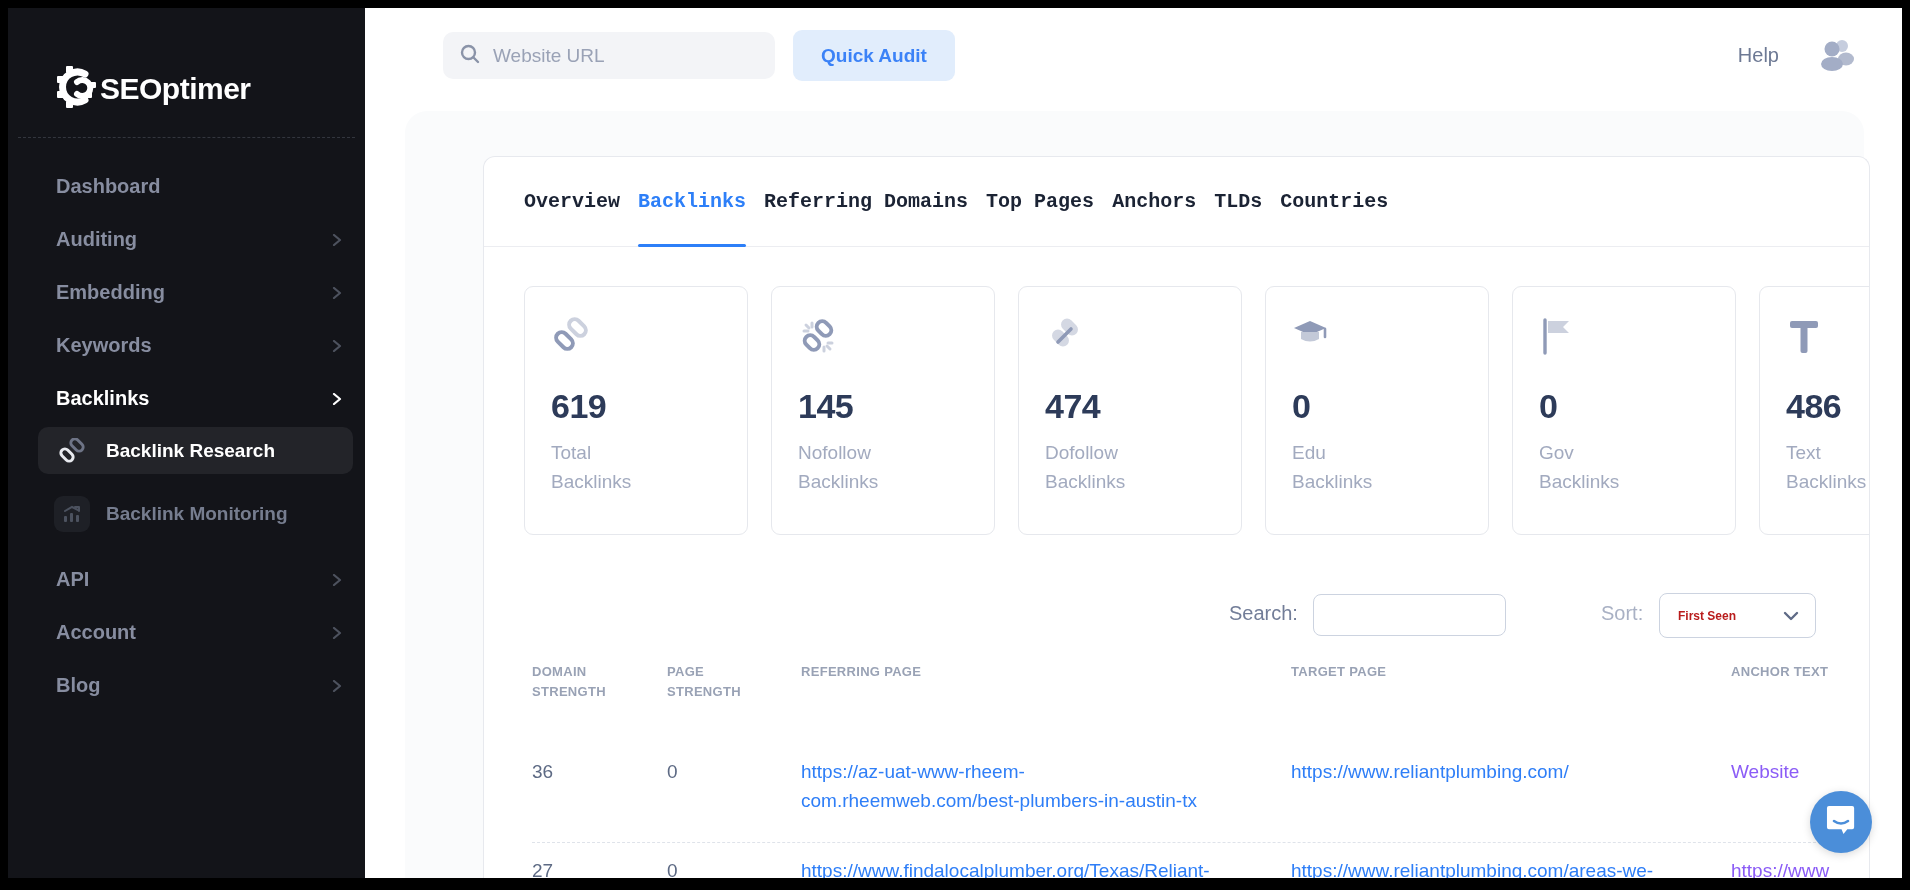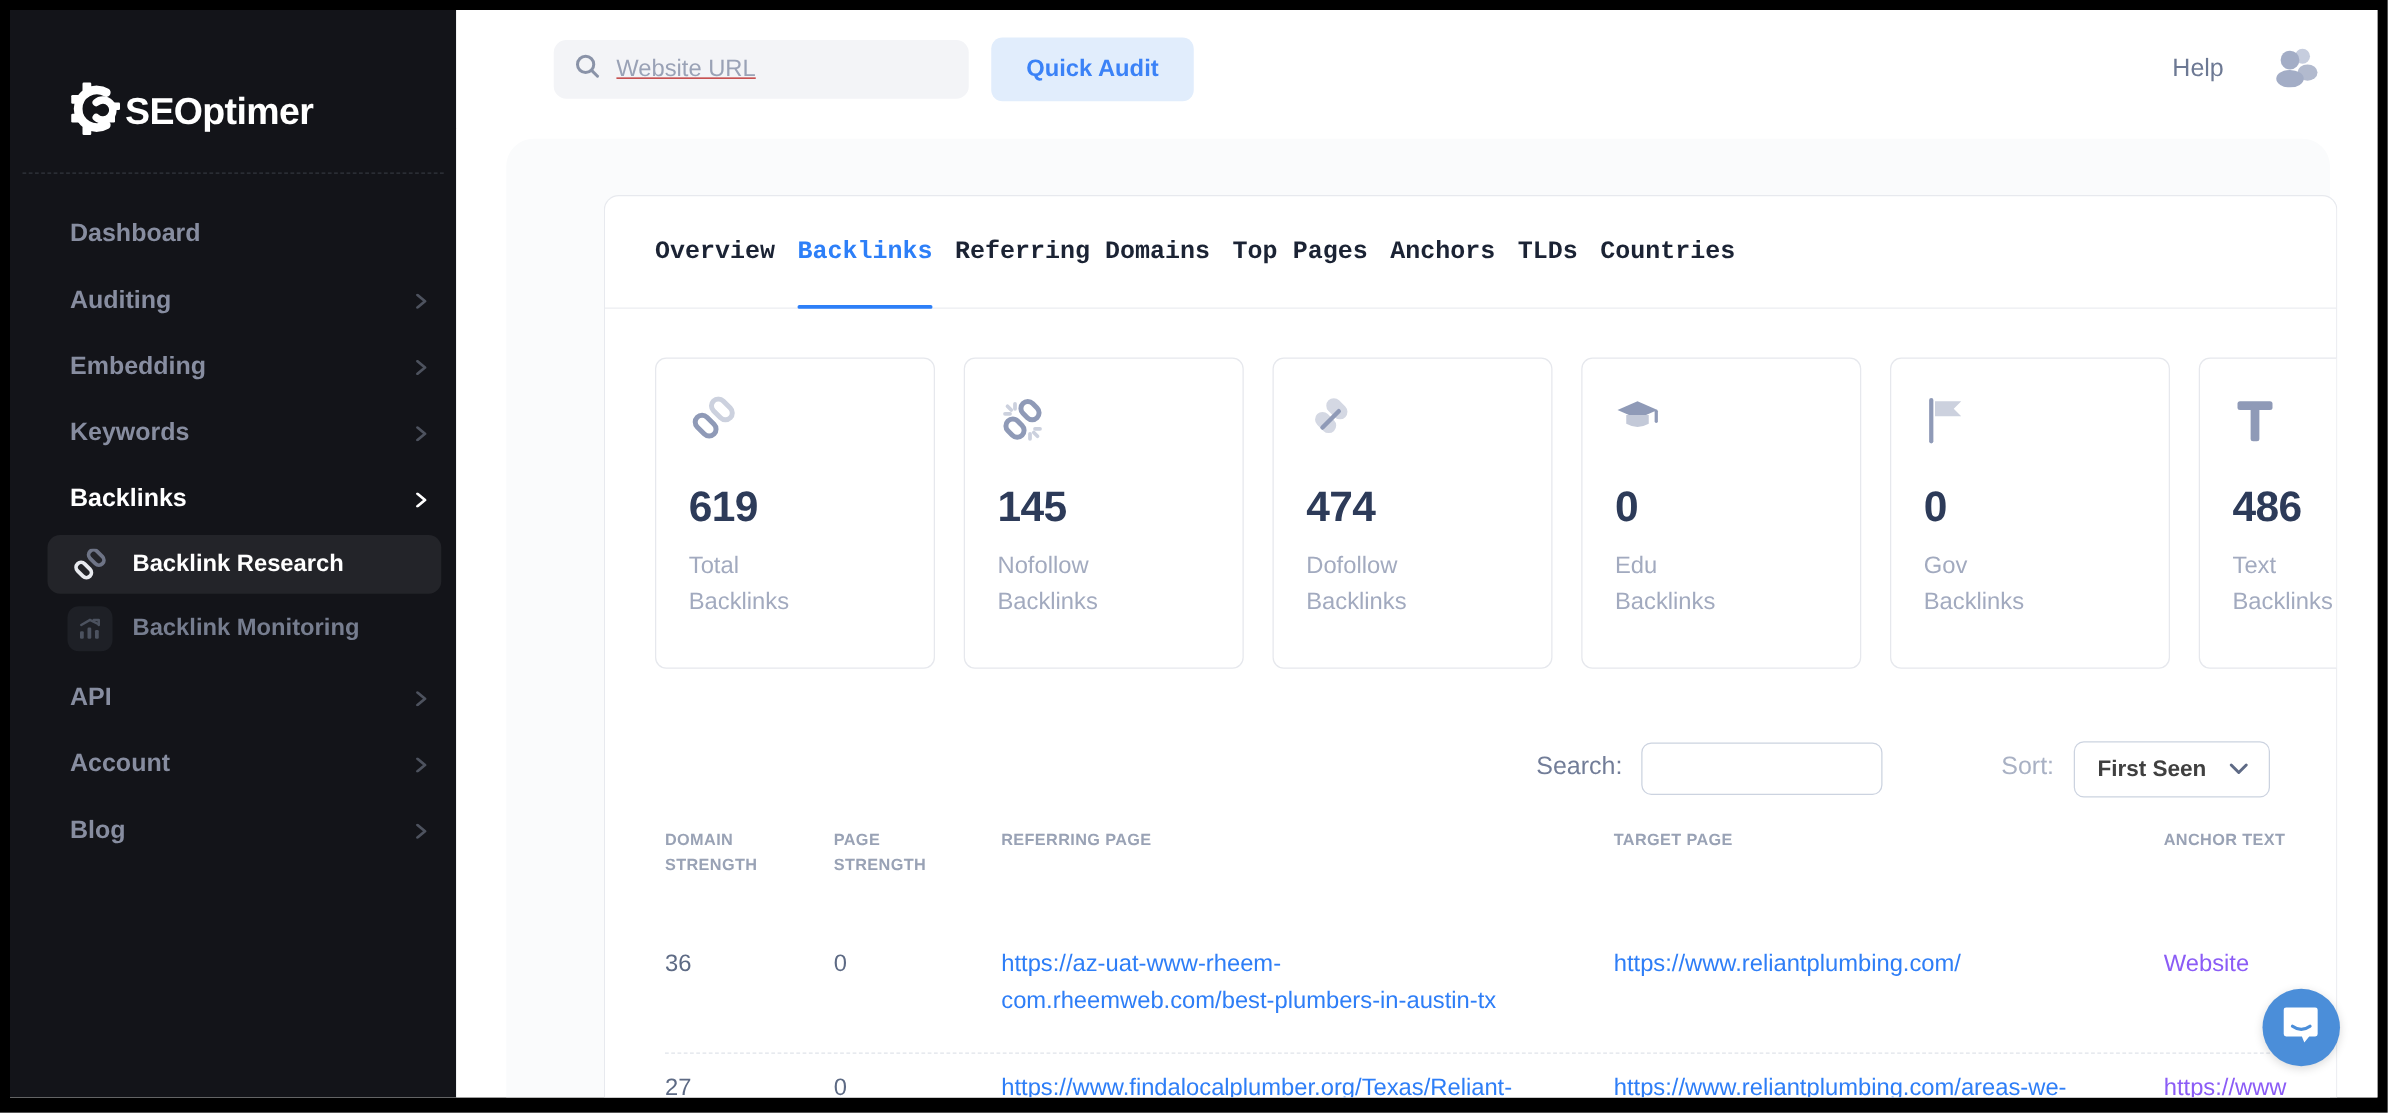--- a/index.html
+++ b/index.html
@@ -11,29 +11,29 @@
   .logo-row { display:flex; align-items:center; padding:22px 0 0 48px;margin-top:35px; }
   .logo-text { color:#fff; font-size:30px; font-weight:700; letter-spacing:-0.5px; }
   .side-divider { border-top:1px dashed #33363e; margin:24px 10px 0 10px; }
   nav { margin-top:22px; }
   .nav-item { display:flex; align-items:center; height:53px; padding:0 22px 0 48px; font-size:20px; font-weight:700; color:#878da0; cursor:pointer; }
   .nav-item .lbl { flex:1; }
   .nav-item.active-parent { color:#ffffff; }
   .chev { width:12px; height:12px; flex:none; }
   .chev svg { display:block; }
   .submenu { margin:2px 0 6px 0; }
-  .sub-item { display:flex; align-items:center; gap:16px; height:47px; margin:0 12px 4px 30px; padding:0 16px; border-radius:10px; font-size:19px; font-weight:700; color:#767d8f; cursor:pointer; }
+  .sub-item { display:flex; align-items:center; gap:16px; height:47px; margin:0 12px 16px 30px; padding:0 16px; border-radius:10px; font-size:19px; font-weight:700; color:#767d8f; cursor:pointer; }
   .sub-item.selected { background:#232429; color:#fff; }
   .sub-icon-box { width:36px; height:36px; border-radius:9px; background:#1e2026; display:flex; align-items:center; justify-content:center; flex:none; }
   .sub-item.selected .sub-icon-box { background:transparent; }
 
   
   #topbar { position:absolute; left:357px; top:0; width:1537px; height:95px; background:#fff; display:flex; align-items:center; }
   .search-box { margin-left:78px; width:332px; height:47px; background:#f3f4f7; border-radius:10px; display:flex; align-items:center; padding:0 16px; gap:12px; }
-  .search-box input { border:none; outline:none; background:transparent; font-size:19px; color:#b91c1c; width:100%; font-family:"Liberation Sans", sans-serif;text-decoration:underline; }
+  .search-box input { border:none; outline:none; background:transparent; font-size:19px; color:#b91c1c; width:100%; font-family:"Liberation Sans", sans-serif; }
   .search-box input::placeholder { color:#9aa2b6; }
   .quick-audit { margin-left:18px; height:51px; padding:0 28px; background:#e1edfc; color:#3b82f7; border:none; border-radius:9px; font-size:19px; font-weight:700; cursor:pointer; font-family:"Liberation Sans", sans-serif; }
   .topbar-right { margin-left:auto; display:flex; align-items:center; gap:38px; padding-right:45px; }
   .help-link { font-size:20px; color:#6d7994; cursor:pointer; }
 
   
   #main { position:absolute; left:357px; top:95px; width:1537px; height:775px; background:#fff; }
   #container { position:absolute; left:40px; right:38px; top:8px; bottom:0; background:#fafbfc; border-radius:22px 22px 0 0; }
   #panel { position:absolute; left:78px; top:45px; width:1387px; bottom:0; background:#fff; border:1px solid #e7e9ee; border-bottom:none; border-radius:12px 12px 0 0; overflow:hidden; }
 
@@ -50,21 +50,21 @@
   .card-value { margin-top:26px; font-size:34px; font-weight:700; color:#2d3b59; letter-spacing:-0.5px; }
   .card-label { margin-top:12px; font-size:19px; color:#a2aabf; line-height:1.55; }
   .card-label span { display:block; }
 
   
   .controls { position:absolute; top:437px; left:0; width:1387px; height:44px; }
   .search-label { position:absolute; left:745px; top:8px; font-size:20px; color:#727d98; }
   .table-search { position:absolute; left:829px; top:0; width:193px; height:42px; border:1px solid #ccd3e0; border-radius:8px; background:#fff; outline:none; font-size:18px; padding:0 12px; color:#32405e; font-family:"Liberation Sans", sans-serif; }
   .sort-label { position:absolute; left:1117px; top:8px; font-size:20px; color:#a9b1c4; }
   .sort-select { position:absolute; left:1175px; top:-1px; width:157px; height:45px; border:1px solid #ccd3e0; border-radius:8px; background:#fff; display:flex; align-items:center; justify-content:space-between; padding:0 16px 0 18px; cursor:pointer; }
-  .sort-value { font-size:18px; font-weight:700; color:#404040; }
+  .sort-value { font-size:12px; font-weight:700; color:#b91c1c; }
 
   
   .bl-table { position:absolute; top:505px; left:0; width:1387px; }
   .t-grid { display:grid; grid-template-columns:135px 134px 490px 440px 139px; padding-left:48px; }
   .th { font-size:13px; font-weight:700; color:#99a2b5; text-transform:uppercase; letter-spacing:0.3px; line-height:1.5; }
   .th.narrow { max-width:95px; }
   .th.nowrap, .cell.nowrap { white-space:nowrap; overflow:visible; }
   .row1 { margin-top:56px; padding-bottom:0; }
   .cell { font-size:19px; color:#5d6a84; line-height:1.55; padding-right:24px; }
   .cell a, .cell .link { color:#2e7ef7; text-decoration:none; cursor:pointer; word-break:break-all; }

